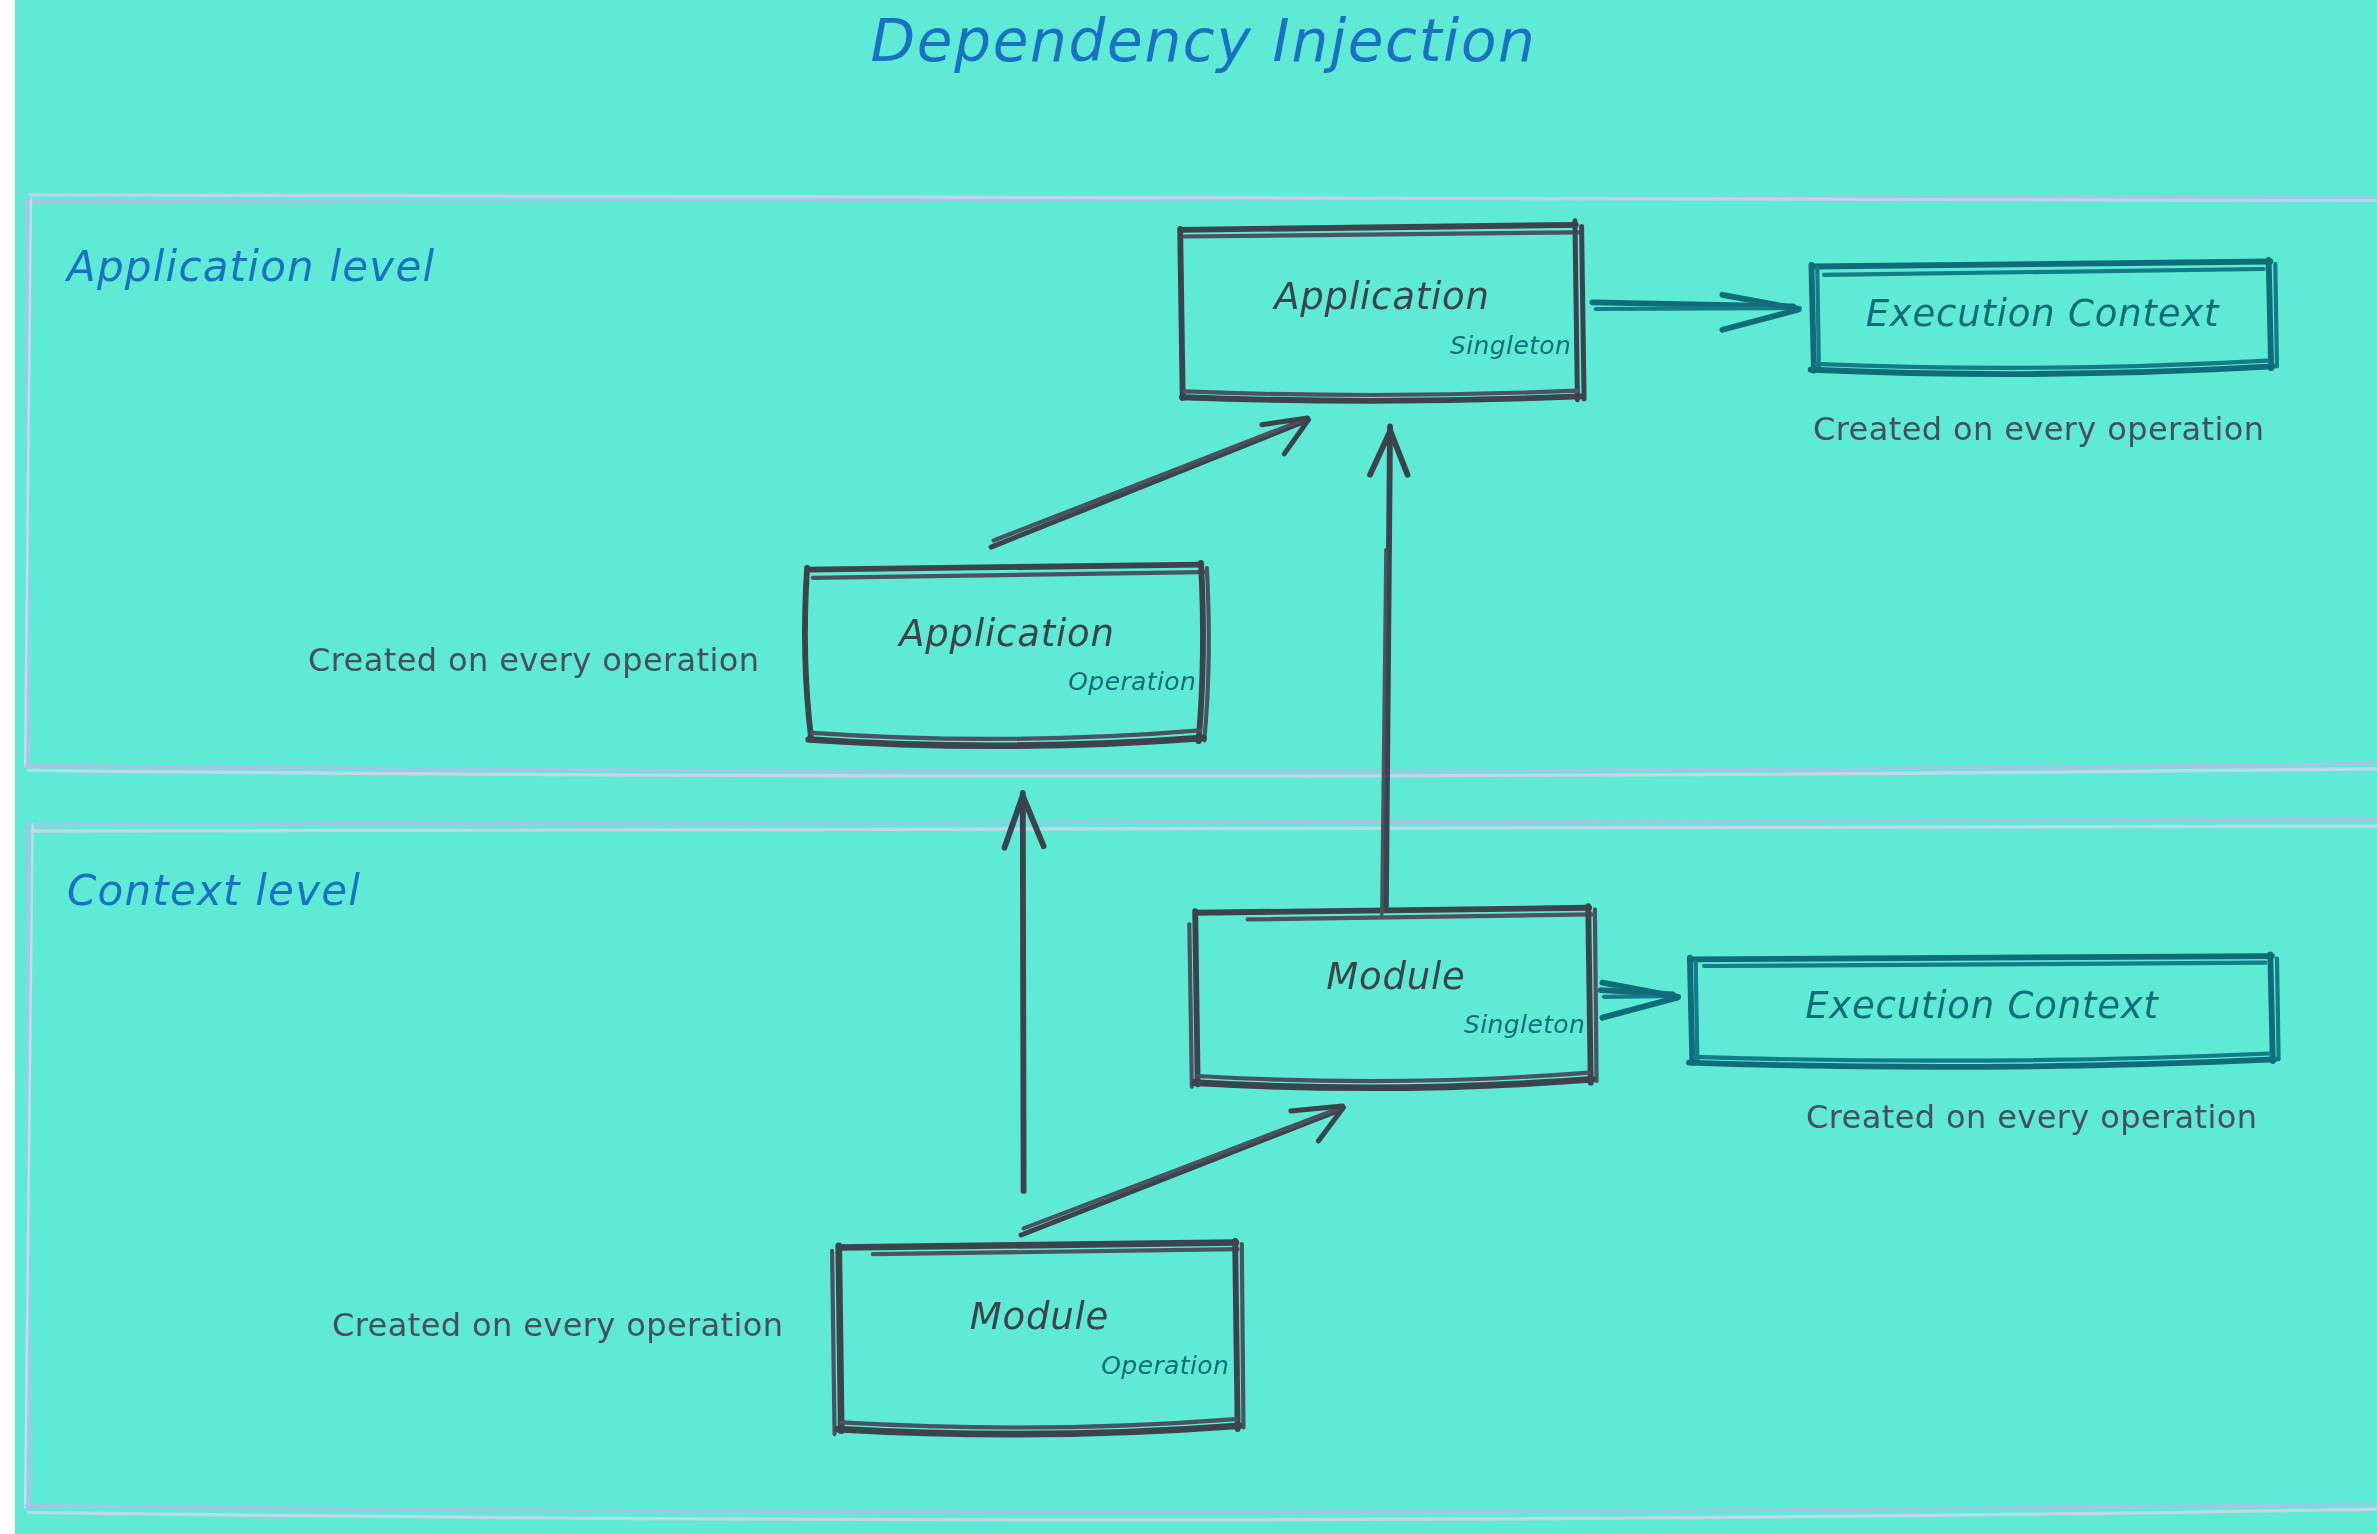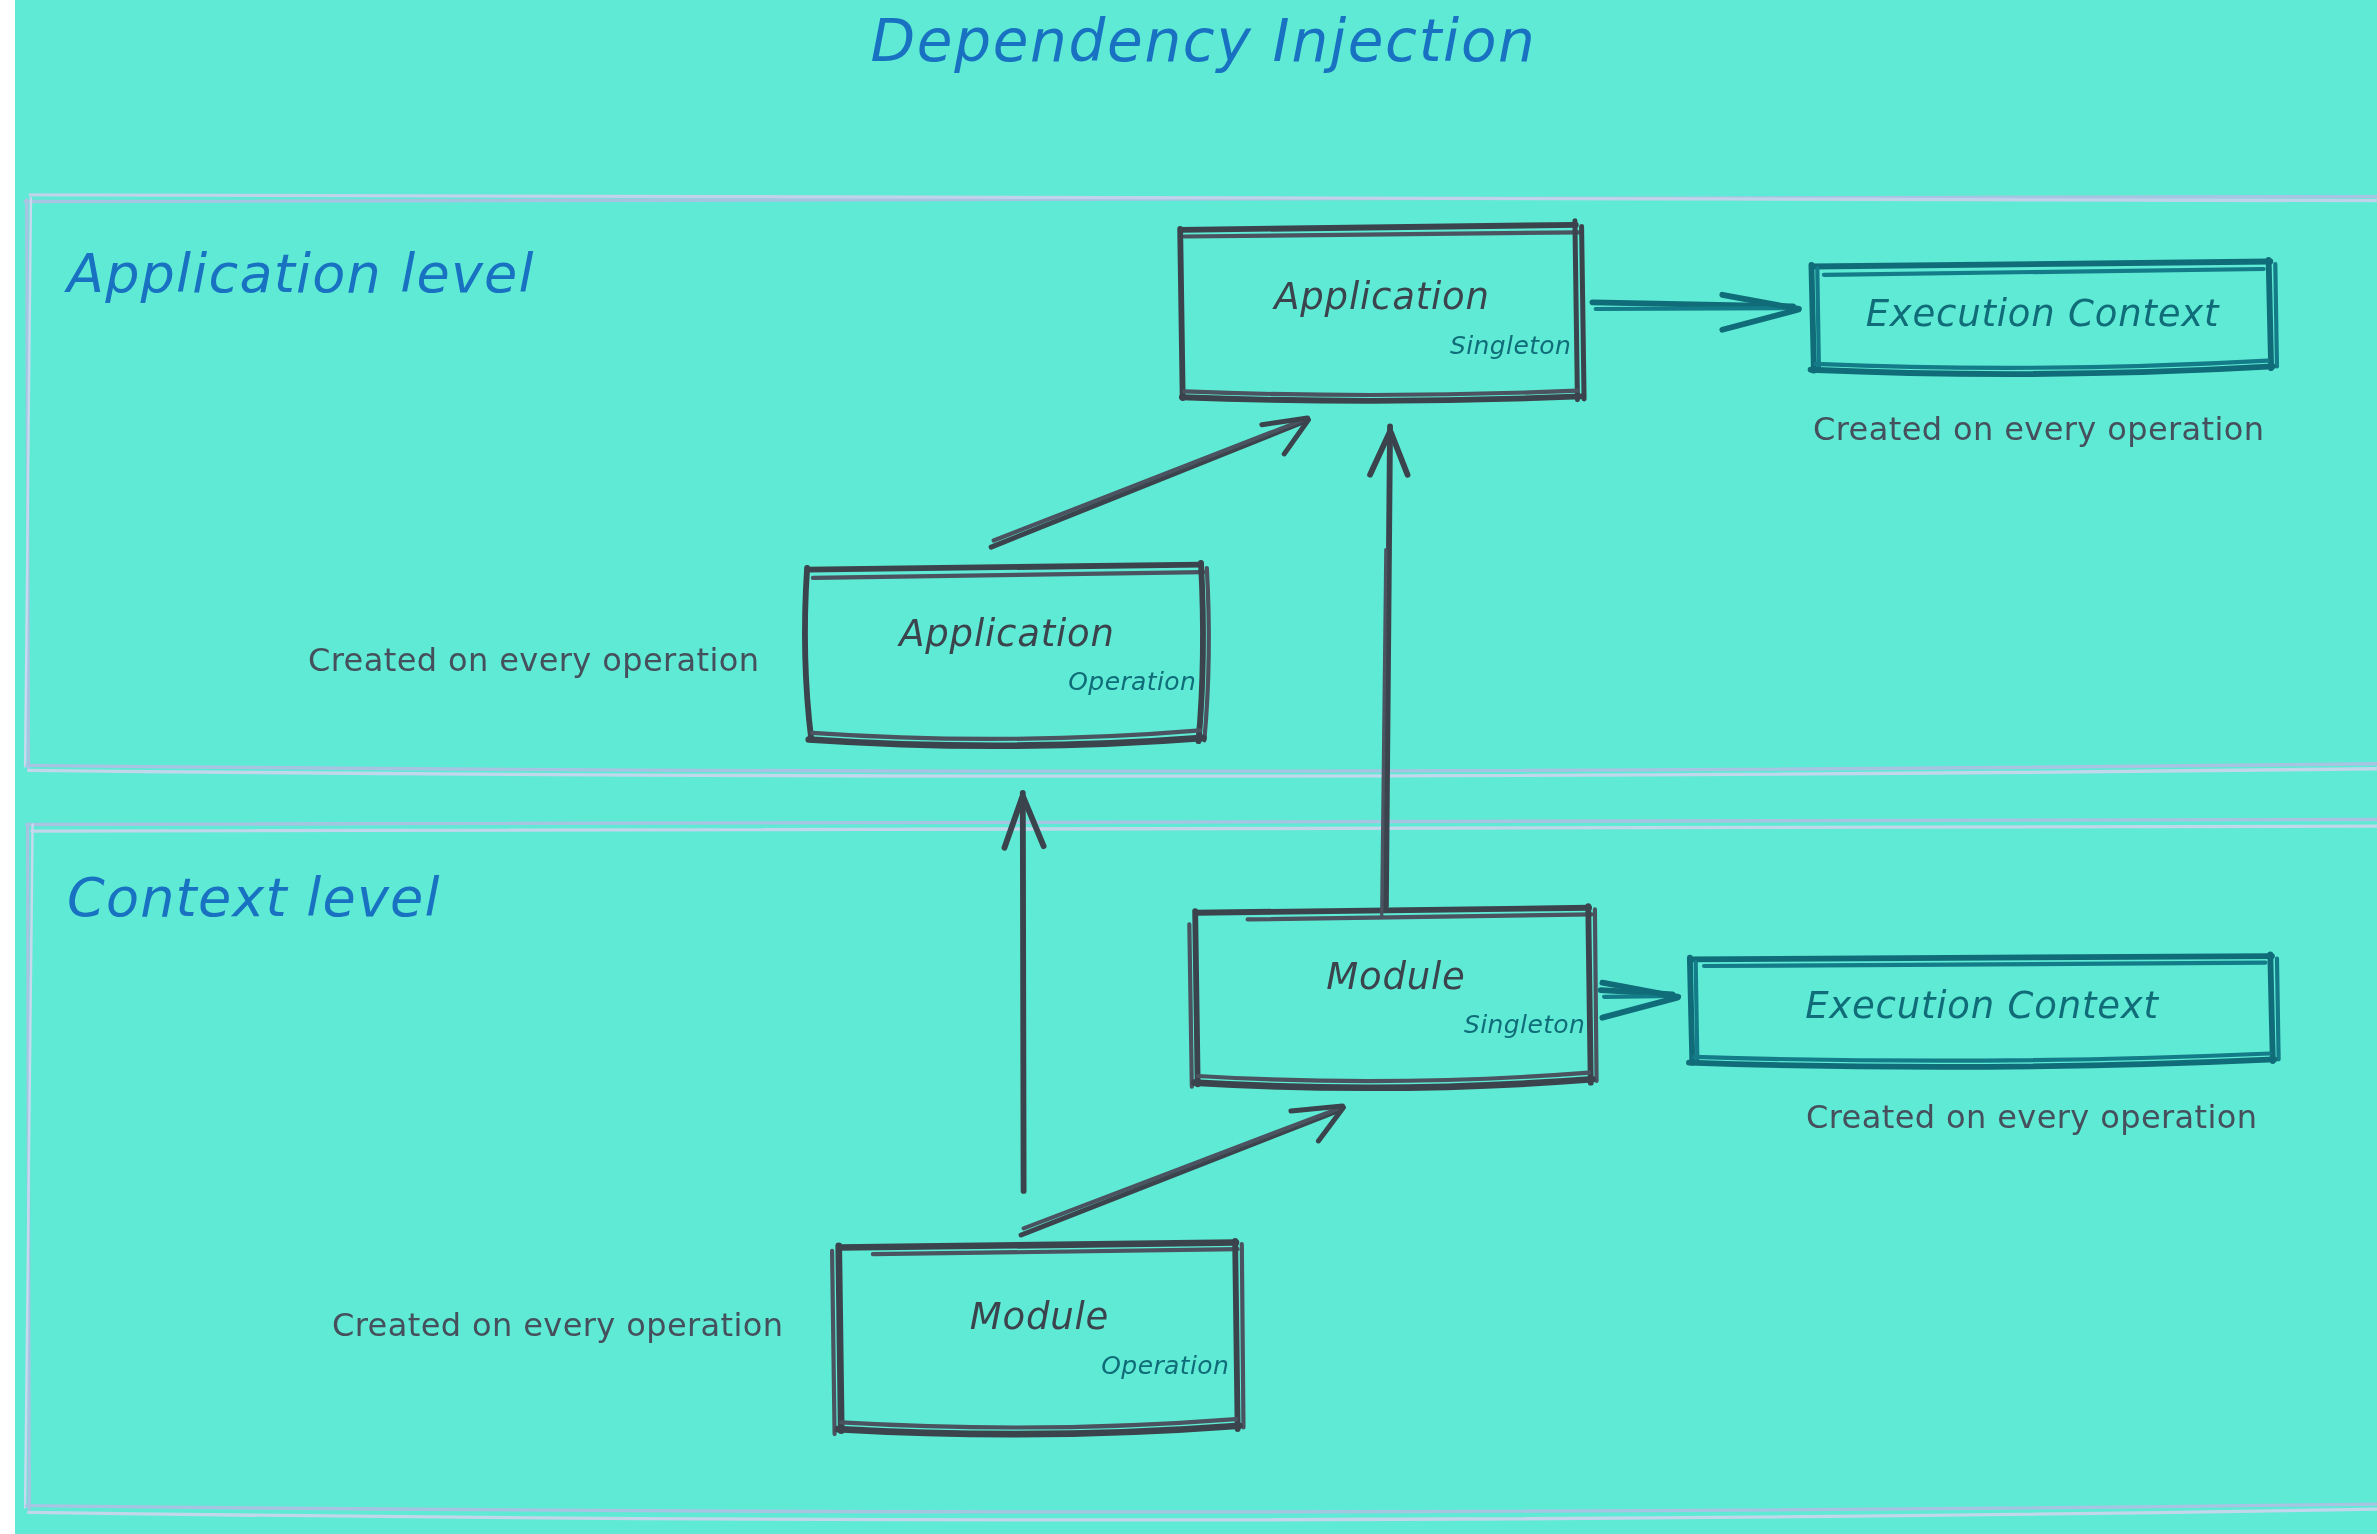--- a/index.html
+++ b/index.html
@@ -48,21 +48,21 @@
     top: 102px;
     width: 2377px;
     text-align: center;
     font-size: 30px;
     color: #45505c;
     font-style: italic;
     letter-spacing: 0.8px;
   }
   
   .group-label {
-    font-size: 54px;
+    font-size: 42px;
     color: #1971c2;
     font-style: italic;
     letter-spacing: 1.2px;
   }
   #app-level-label { left: 52px; top: 242px; }
   #mod-level-label { left: 52px; top: 866px; }
 
   
   .node {
     position: absolute;

